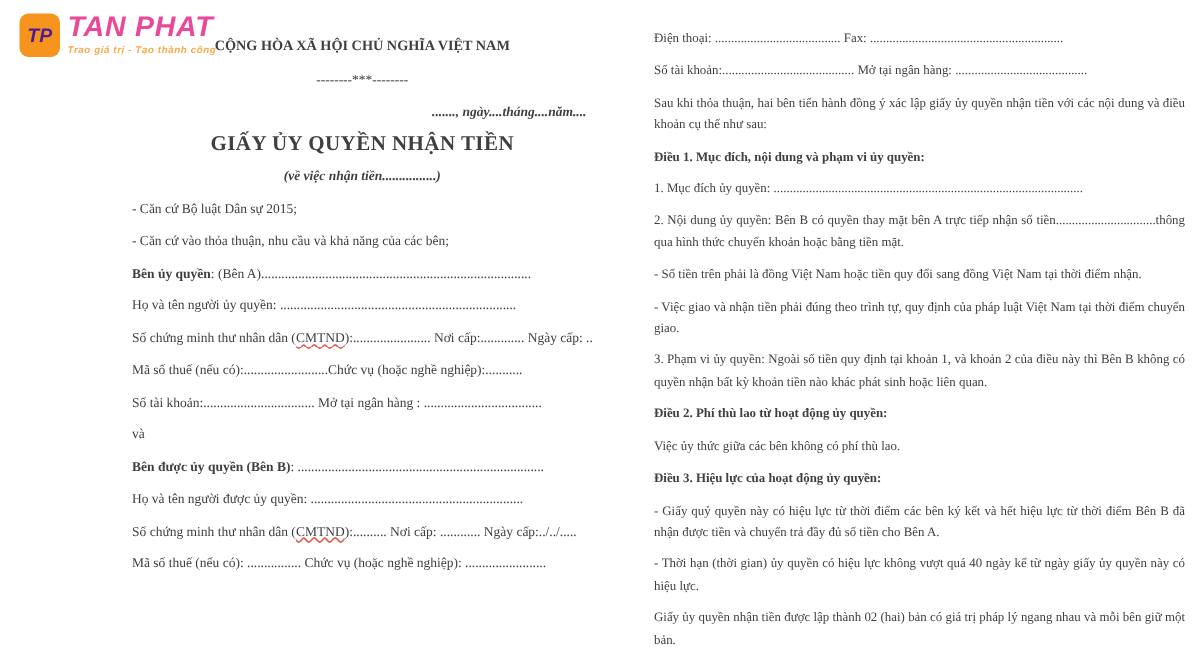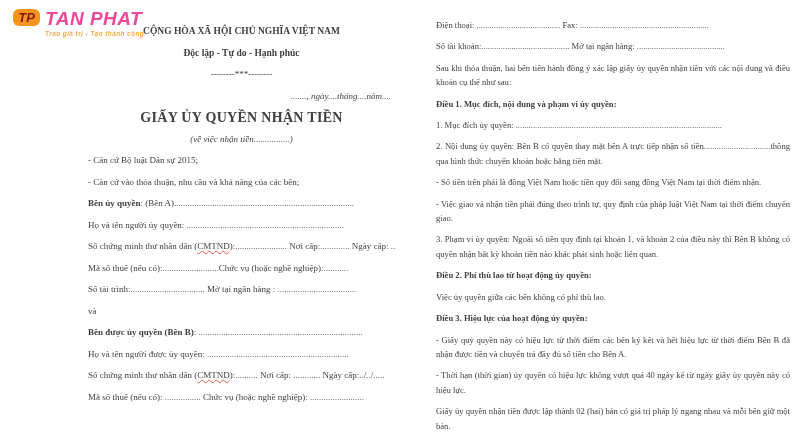--- a/index.html
+++ b/index.html
@@ -1,82 +1,81 @@
 <!DOCTYPE html>
 <html lang="vi"><head>
 <meta charset="utf-8">
 <style>
   * { margin:0; padding:0; box-sizing:border-box; }
   html,body { width:800px; height:444px; background:#ffffff; overflow:hidden; }
   body { position:relative; font-family:"Liberation Serif","DejaVu Serif",serif; color:#3f3f3f; }
 
   
   .logo { position:absolute; left:13px; top:9px; display:flex; align-items:flex-start; gap:5px; }
-  .logo-icon { width:27px; height:17px; background:#F7941D; border-radius:6px; color:#7f1d1d;
+  .logo-icon { width:27px; height:29px; background:#F7941D; border-radius:6px; color:#4c1d95;
                font:italic bold 13px "Liberation Sans",sans-serif;
                display:flex; align-items:center; justify-content:center; }
   .brand { font:italic 700 19px "Liberation Sans",sans-serif; color:#ec4899; letter-spacing:.5px; line-height:20px; }
   .tagline { font:italic 700 6.5px "Liberation Sans",sans-serif; color:#F9A94A; letter-spacing:.4px; margin-top:1px; }
 
   
   .col { position:absolute; }
   .col-left  { left:68px;  top:21px; width:327px; font-size:9px; }
   .col-left p { height:21.5px; line-height:21.5px; white-space:nowrap; overflow:hidden;margin-left:20px; }
   .col-right { left:436px; top:18px; width:354px; font-size:8.6px; }
   .col-right p { line-height:14.4px; margin-bottom:7px; text-align:justify; }
 
   .c { text-align:center; }
   .r { text-align:right; padding-right:4px; }
   .b { font-weight:bold; }
-  .i { font-style:italic; }
+  .i { font-style:italic;font-weight:bold; }
   .title { font-size:14px; letter-spacing:.3px; }
   .hdr { font-size:9.5px; }
   .spell { text-decoration:underline wavy #e05a4e 1px; text-decoration-skip-ink:none; }
 </style>
 </head>
 <body>
 
 <header class="logo">
   <div class="logo-icon">TP</div>
   <div>
     <div class="brand">TAN PHAT</div>
     <div class="tagline">Trao giá trị - Tạo thành công</div>
   </div>
 </header>
 
 <section class="col col-left">
   <p class="c b hdr">CỘNG HÒA XÃ HỘI CHỦ NGHĨA VIỆT NAM</p>
-  <p class="c b hdr">Độc lập - Tự do - Hạnh phúc</p>
   <p class="c">--------***--------</p>
   <p class="r i">......., ngày....tháng....năm....</p>
   <p class="c b title">GIẤY ỦY QUYỀN NHẬN TIỀN</p>
   <p class="c i">(về việc nhận tiền................)</p>
   <p>- Căn cứ Bộ luật Dân sự 2015;</p>
   <p>- Căn cứ vào thỏa thuận, nhu cầu và khả năng của các bên;</p>
   <p><b>Bên ủy quyền</b><span>: (Bên A)................................................................................</span></p>
   <p>Họ và tên người ủy quyền: ......................................................................</p>
   <p><span>Số chứng minh thư nhân dân (</span><span class="spell">CMTND</span><span>):....................... Nơi cấp:............. Ngày cấp: ../../....</span></p>
   <p>Mã số thuế (nếu có):.........................Chức vụ (hoặc nghề nghiệp):...........</p>
-  <p>Số tài trình:................................. Mở tại ngân hàng : ...................................</p>
+  <p>Số tài khoản:................................. Mở tại ngân hàng : ...................................</p>
   <p>và</p>
   <p><b>Bên được ủy quyền (Bên B)</b><span>: .........................................................................</span></p>
   <p>Họ và tên người được ủy quyền: ...............................................................</p>
   <p><span>Số chứng minh thư nhân dân (</span><span class="spell">CMTND</span><span>):.......... Nơi cấp: ............ Ngày cấp:../../.....</span></p>
   <p>Mã số thuế (nếu có): ................ Chức vụ (hoặc nghề nghiệp): ........................</p>
 </section>
 
 <section class="col col-right">
   <p>Điện thoại: ....................................... Fax: ............................................................</p>
   <p>Số tài khoản:......................................... Mở tại ngân hàng: .........................................</p>
   <p>Sau khi thỏa thuận, hai bên tiến hành đồng ý xác lập giấy ủy quyền nhận tiền với các nội dung và điều khoản cụ thể như sau:</p>
   <p class="b">Điều 1. Mục đích, nội dung và phạm vi ủy quyền:</p>
   <p>1. Mục đích ủy quyền: ................................................................................................</p>
   <p>2. Nội dung ủy quyền: Bên B có quyền thay mặt bên A trực tiếp nhận số tiền...............................thông qua hình thức chuyển khoản hoặc bằng tiền mặt.</p>
   <p>- Số tiền trên phải là đồng Việt Nam hoặc tiền quy đổi sang đồng Việt Nam tại thời điểm nhận.</p>
   <p>- Việc giao và nhận tiền phải đúng theo trình tự, quy định của pháp luật Việt Nam tại thời điểm chuyển giao.</p>
   <p>3. Phạm vi ủy quyền: Ngoài số tiền quy định tại khoản 1, và khoản 2 của điều này thì Bên B không có quyền nhận bất kỳ khoản tiền nào khác phát sinh hoặc liên quan.</p>
   <p class="b">Điều 2. Phí thù lao từ hoạt động ủy quyền:</p>
-  <p>Việc ủy quyền giữa các bên không có phí thù lao.</p>
+  <p>Việc ủy thức giữa các bên không có phí thù lao.</p>
   <p class="b">Điều 3. Hiệu lực của hoạt động ủy quyền:</p>
   <p>- Giấy quỷ quyền này có hiệu lực từ thời điểm các bên ký kết và hết hiệu lực từ thời điểm Bên B đã nhận được tiền và chuyển trả đầy đủ số tiền cho Bên A.</p>
   <p>- Thời hạn (thời gian) ủy quyền có hiệu lực không vượt quá 40 ngày kể từ ngày giấy ủy quyền này có hiệu lực.</p>
   <p>Giấy ủy quyền nhận tiền được lập thành 02 (hai) bản có giá trị pháp lý ngang nhau và mỗi bên giữ một bản.</p>
 </section>
 
 </body></html>

